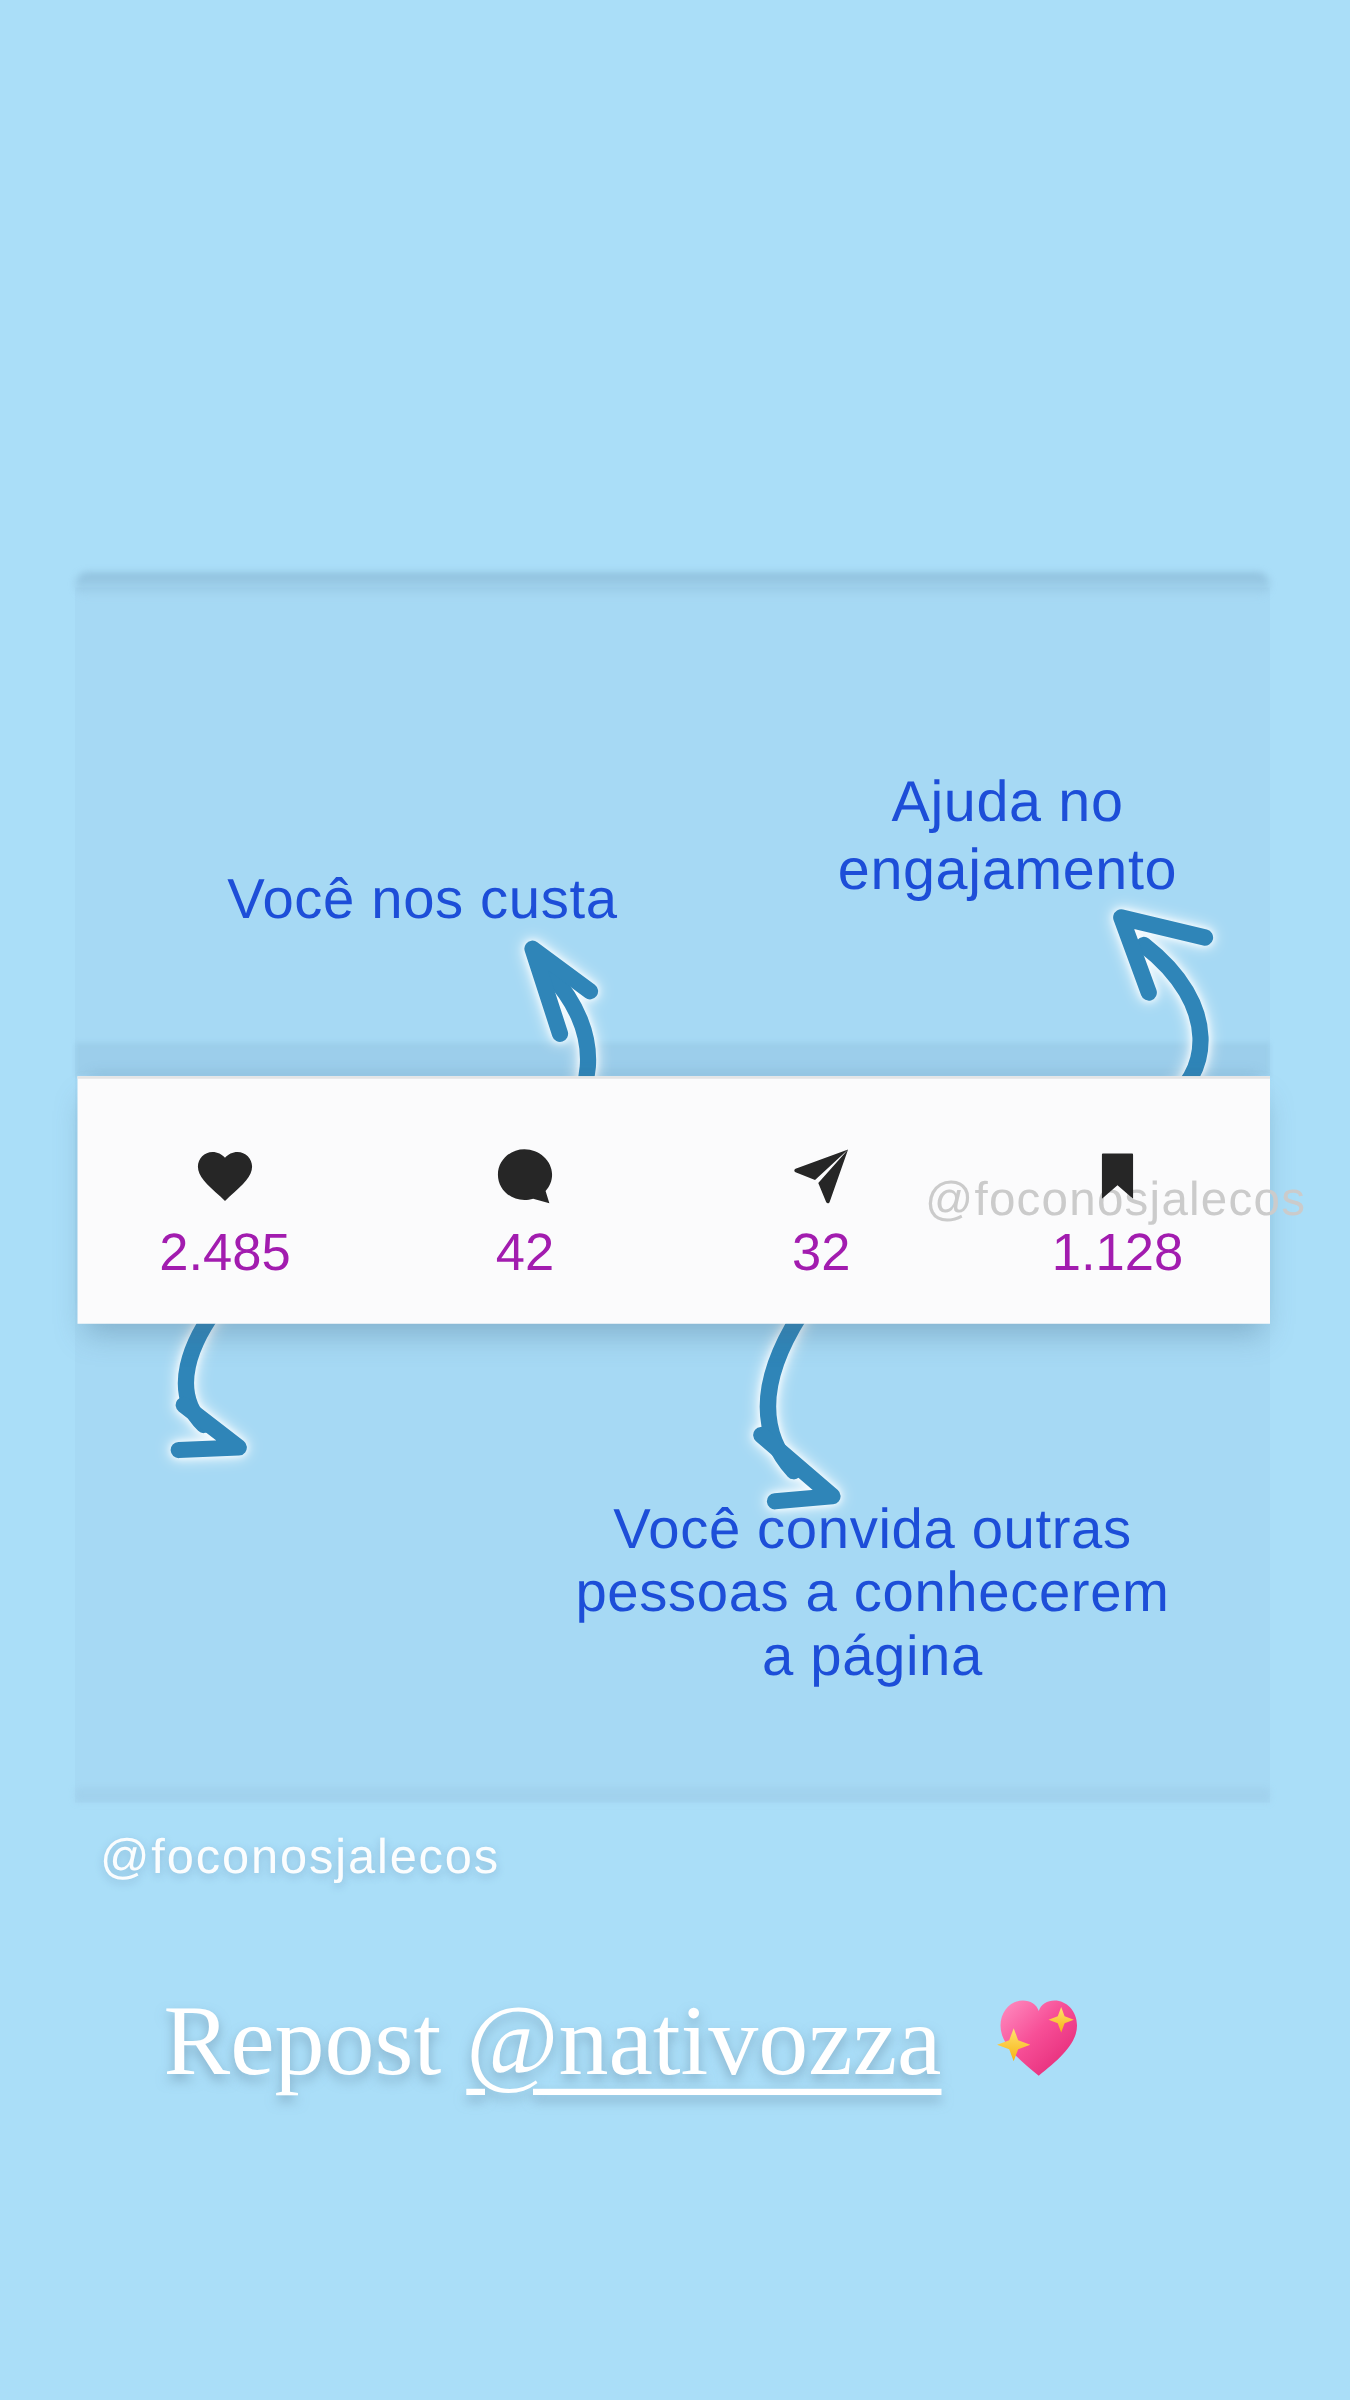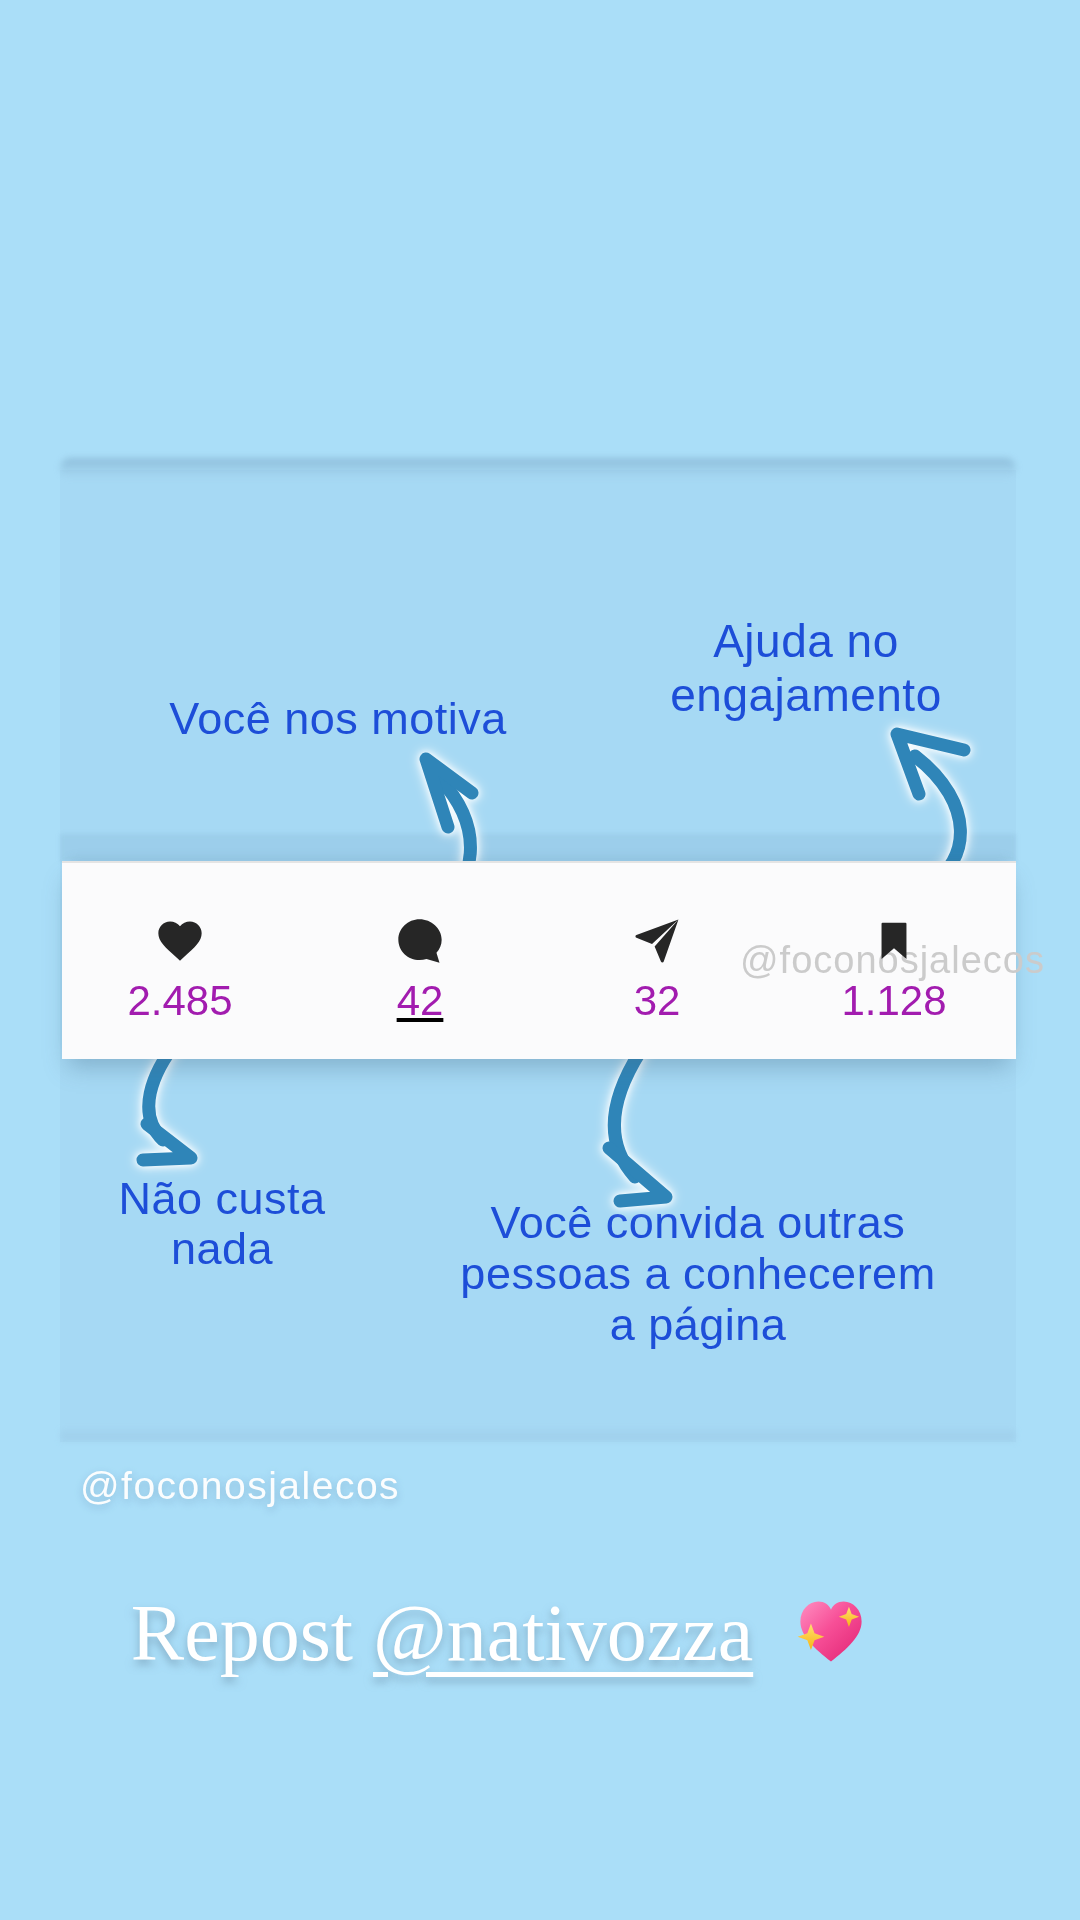--- a/index.html
+++ b/index.html
@@ -40,21 +40,21 @@
   .arrow-share   { left:573px; top:1040px; }
 
   
   .action-bar { position:absolute; left:62px; top:861px; width:954px; height:198px;
     background:#fbfbfc; border-top:2px solid #e4e4e4;
     box-shadow:0 14px 22px -6px rgba(70,110,140,0.38), 0 -8px 12px -8px rgba(70,110,140,0.20); }
   .bar-watermark { position:absolute; left:678px; top:76px; font-size:38px;
     color:#cbcbcb; letter-spacing:1px; z-index:0; }
   .metric { position:absolute; top:52px; width:180px; text-align:center; z-index:1; }
   .metric-like    { left:28px; }
-  .metric-comment { left:268px;text-decoration:underline; }
+  .metric-comment { left:268px; }
   .metric-share   { left:505px; }
   .metric-save    { left:742px; }
   .metric svg { width:52px; height:52px; fill:#262626; }
   .metric .count { display:block; margin-top:6px; font-size:42px; color:#a21caf; }
 
   
   .footer-watermark { position:absolute; left:80px; top:1464px; font-size:39px;
     color:#ffffff; letter-spacing:1.5px; opacity:.96;
     text-shadow:0 3px 8px rgba(110,150,180,0.55); }
   .repost-line { position:absolute; left:0; top:1588px; width:1000px; text-align:center;
@@ -68,25 +68,23 @@
 </head>
 <body>
 
 <div class="story" style="--arrow: #2f85b8; background: rgb(170, 222, 248);">
 
   <div class="repost-region"></div>
   <div class="edge-top"></div>
   <div class="edge-bottom"></div>
   <div class="band-above-bar"></div>
 
-  <div class="ann ann-comment">Você nos motiva</div>
+  <div class="ann ann-comment">Você nos custa</div>
   <div class="ann ann-save">Ajuda no
 engajamento</div>
-  <div class="ann ann-like">Não custa
-nada</div>
   <div class="ann ann-share">Você convida outras
 pessoas a conhecerem
 a página</div>
 
   <svg class="arrow arrow-comment" width="170" height="200" viewBox="0 0 170 200">
     <path d="M100 182 C 150 148, 154 92, 110 44"></path>
     <path d="M142 58 L96 24 L118 92"></path>
   </svg>
   <svg class="arrow arrow-save" width="170" height="175" viewBox="0 0 170 175">
     <path d="M75 168 C 114 146, 122 88, 60 40"></path>

